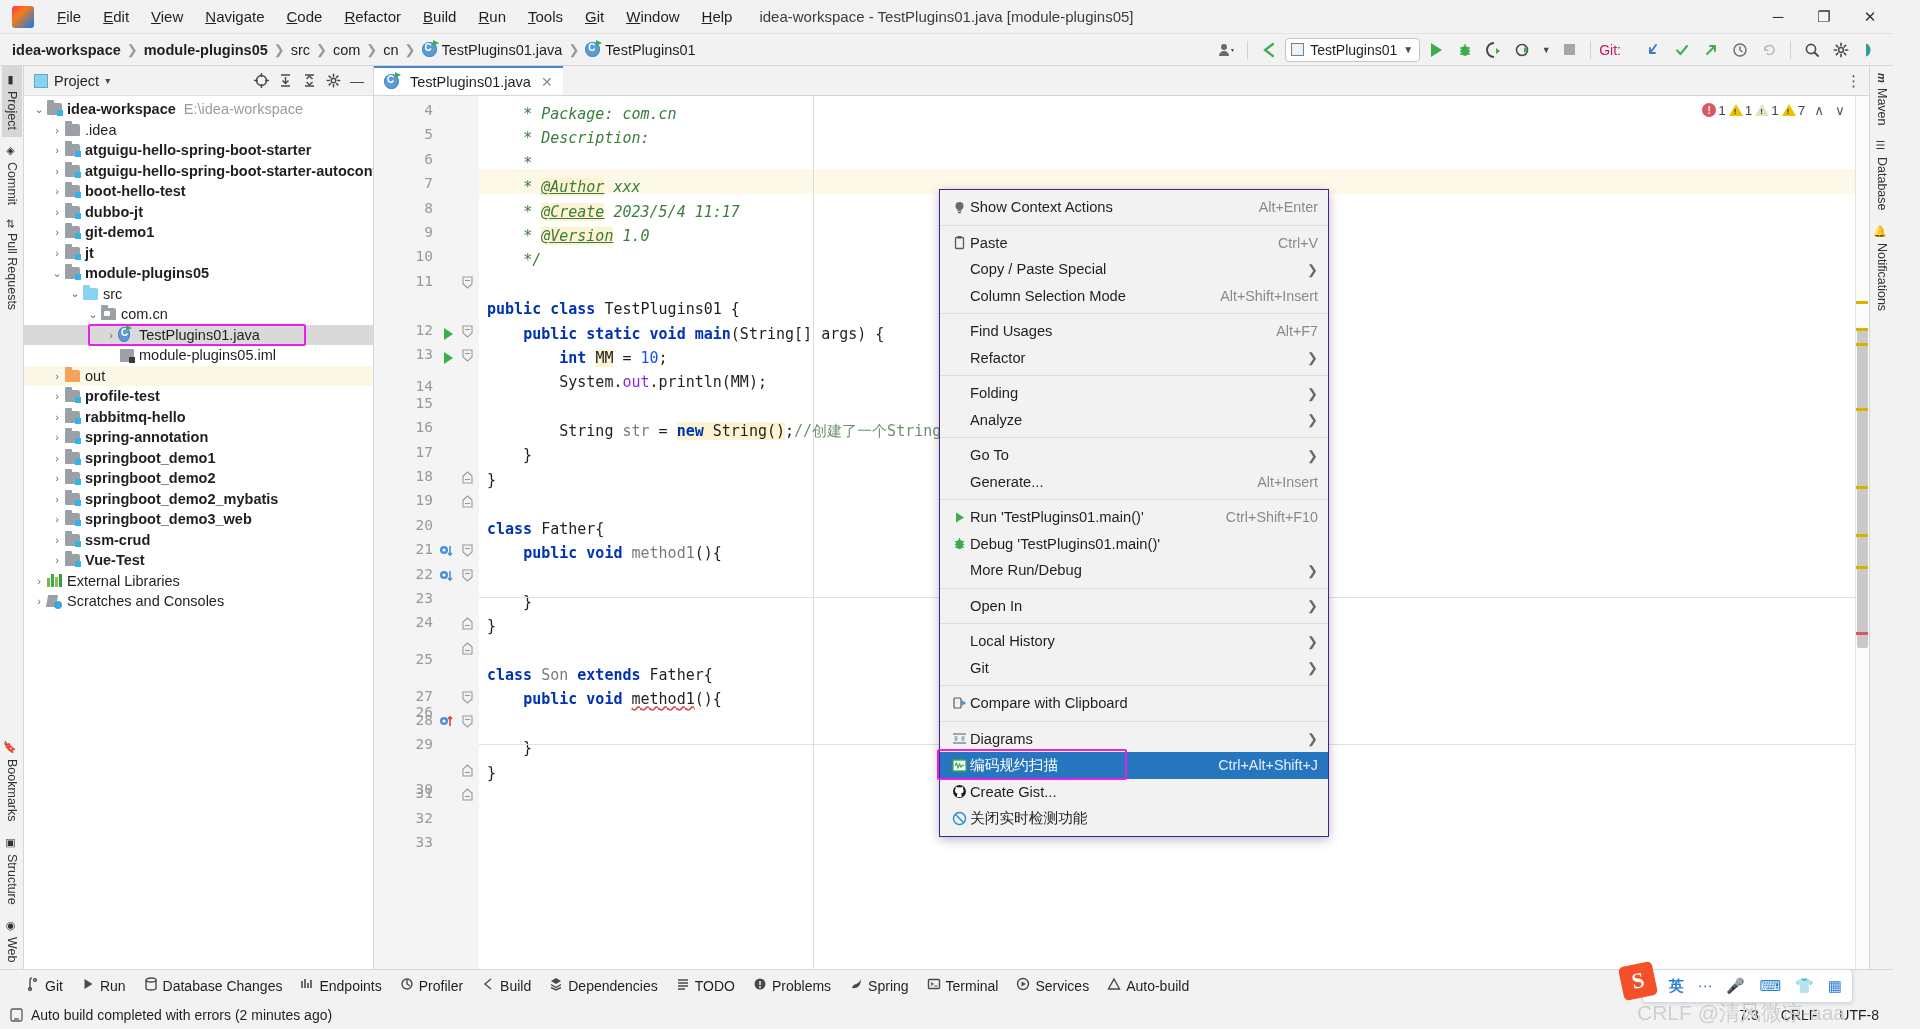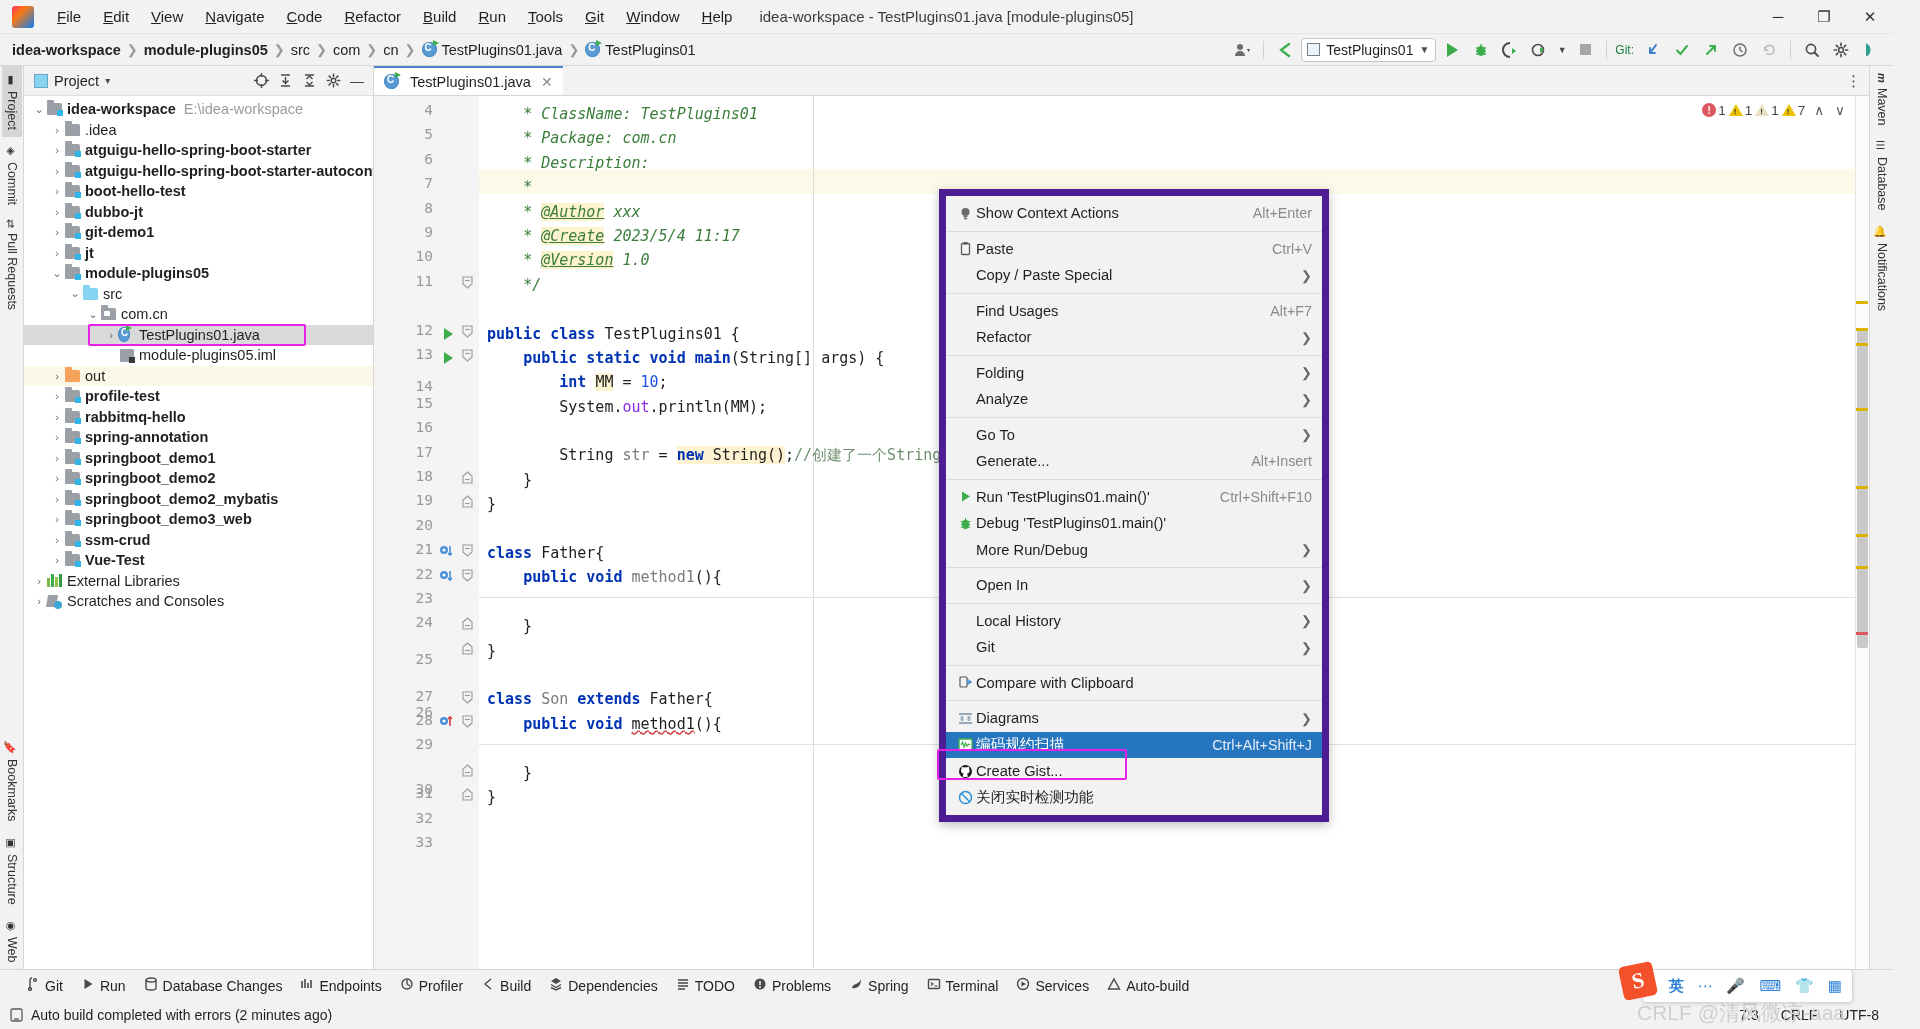--- a/index.html
+++ b/index.html
@@ -43,21 +43,21 @@
 
   .nav-right { margin-left:auto; display:flex; align-items:center; gap:3px; padding-right:10px;}
   .tb-btn { width:26px; height:24px; display:flex; align-items:center; justify-content:center;
      border-radius:3px; cursor:default;}
   .runcfg { display:flex; align-items:center; height:24px; border:1px solid #c4c4c4; border-radius:4px;
      background:#fff; padding:0 6px 0 5px; gap:6px; font-size:14px; min-width:130px;}
   .runcfg .box { width:13px;height:13px; border:1.5px solid #7f7f7f; background:#e8f3fb; }
   .sep-v { width:1px; height:18px; background:#d0d0d0; margin:0 5px; }
   .tri-run { width:0;height:0;border-left:11px solid #3cad4c; border-top:7px solid transparent; border-bottom:7px solid transparent;}
   .stop-sq { width:11px;height:11px;background:#a6a6a6;}
-  .git-label { font-size:12px; color:#15803d; margin-right:3px;}
+  .git-label { font-size:14px; color:#be185d; margin-right:16px;}
 
   
   .body { flex:1; display:flex; min-height:0; }
 
   .leftstrip { width:24px; background:#f2f2f2; border-right:1px solid #d6d6d6;
      display:flex; flex-direction:column; align-items:center; position:relative; flex:0 0 24px;}
   .vtab { writing-mode:vertical-rl; font-size:12.5px; color:#333; padding:7px 3px;
      display:flex; align-items:center; gap:5px; white-space:nowrap; cursor:default;}
   .vtab.active { background:#d6d6d6; }
   .vtab .gl { font-size:11px; }
@@ -141,21 +141,21 @@
   .scroll-thumb { position:absolute; right:1px; width:11px; background:#c9c9c9; border-radius:2px;}
   .insp-top { position:absolute; top:6px; right:24px; display:flex; align-items:center; gap:3px; font-size:13.5px; color:#444; z-index:6;}
   .badge { display:flex; align-items:center; gap:2px;}
   .dot-err { width:14px;height:14px;border-radius:50%;background:#db5860; color:#fff; font-size:10px; font-weight:bold;
      display:flex;align-items:center;justify-content:center;}
   .tri-w { width:0;height:0;border-left:7px solid transparent;border-right:7px solid transparent;border-bottom:12px solid #edc200; position:relative;}
   .tri-w.weak { border-bottom-color:#e8e0c0;}
   .tri-w:after { content:"!"; position:absolute; left:-2px; top:3px; font-size:8px; color:#333; font-weight:bold;}
 
   
-  .ctx { position:absolute; background:#f2f2f2; border:7px solid #4c1d95;
+  .ctx { position:absolute; background:#f2f2f2; border:1px solid #4c1d95;
      box-shadow:0 3px 10px rgba(0,0,0,.26); z-index:40; padding:4px 0; }
   .ctx-item { height:26.5px; display:flex; align-items:center; padding:0 10px 0 8px; font-size:14.7px; cursor:default;
      color:#1f1f1f; position:relative;}
   .ctx-item.active, .ctx-item.active:hover { background:#2675bf; color:#fff;}
   .ctx-ico { width:22px; flex:0 0 22px; display:flex; align-items:center; justify-content:center;}
   .ctx-lbl { flex:1; white-space:nowrap; }
   .ctx-acc { color:#8a8a8a; margin-left:28px; font-size:14.3px; white-space:nowrap;}
   .ctx-item.active .ctx-acc { color:#e6eef7;}
   .ctx-arr { margin-left:20px; color:#6a6a6a; font-size:13px;}
   .ctx-sep { height:1px; background:#dcdcdc; margin:4px 0; }
@@ -707,21 +707,20 @@
                 <path d="M5.5 1 L10 5v7H1V5z" stroke="#9a9a9a" stroke-width="1.1" fill="none"></path>
                 <path d="M3 8.5h5" stroke="#9a9a9a" stroke-width="1.1"></path>
               </svg></div>
             <div class="gl-num" style="top: 713.6px;">32</div>
             <div class="gl-num" style="top: 738px;">33</div>
           </div>
         <div class="codearea" id="codearea">
           <div class="hl-line" style="top:73.2px;"></div>
           <div class="caret-col" style="left:334px;"></div>
           <div class="code" id="code" style="padding-left:8px;padding-top:6px;">
-              <div class="ln">    <span class="cm">* ClassName: TestPlugins01</span></div>
               <div class="ln">    <span class="cm">* Package: com.cn</span></div>
               <div class="ln">    <span class="cm">* Description:</span></div>
               <div class="ln">    <span class="cm">*</span></div>
               <div class="ln">    <span class="cm">* </span><span class="an">@Author</span><span class="cm"> xxx</span></div>
               <div class="ln">    <span class="cm">* </span><span class="an">@Create</span><span class="cm"> 2023/5/4 11:17</span></div>
               <div class="ln">    <span class="cm">* </span><span class="an">@Version</span><span class="cm"> 1.0</span></div>
               <div class="ln">    <span class="cm">*/</span></div>
               <div class="ln">&nbsp;</div>
               <div class="ln"><span class="k">public class</span> TestPlugins01 {</div>
               <div class="ln">    <span class="k">public static void</span> <span class="k">main</span>(String[] args) {</div>
@@ -804,20 +803,25 @@
                 </svg>
               </span>
               <span class="ctx-lbl">Paste</span>
               <span class="ctx-acc">Ctrl+V</span>
             </div>
             <div class="ctx-item">
               <span class="ctx-ico"></span>
               <span class="ctx-lbl">Copy / Paste Special</span>
               <span class="ctx-arr">❯</span>
             </div>
+            <div class="ctx-item">
+              <span class="ctx-ico"></span>
+              <span class="ctx-lbl">Column Selection Mode</span>
+              <span class="ctx-acc">Alt+Shift+Insert</span>
+            </div>
             <div class="ctx-sep"></div>
             <div class="ctx-item">
               <span class="ctx-ico"></span>
               <span class="ctx-lbl">Find Usages</span>
               <span class="ctx-acc">Alt+F7</span>
             </div>
             <div class="ctx-item">
               <span class="ctx-ico"></span>
               <span class="ctx-lbl">Refactor</span>
               <span class="ctx-arr">❯</span>

